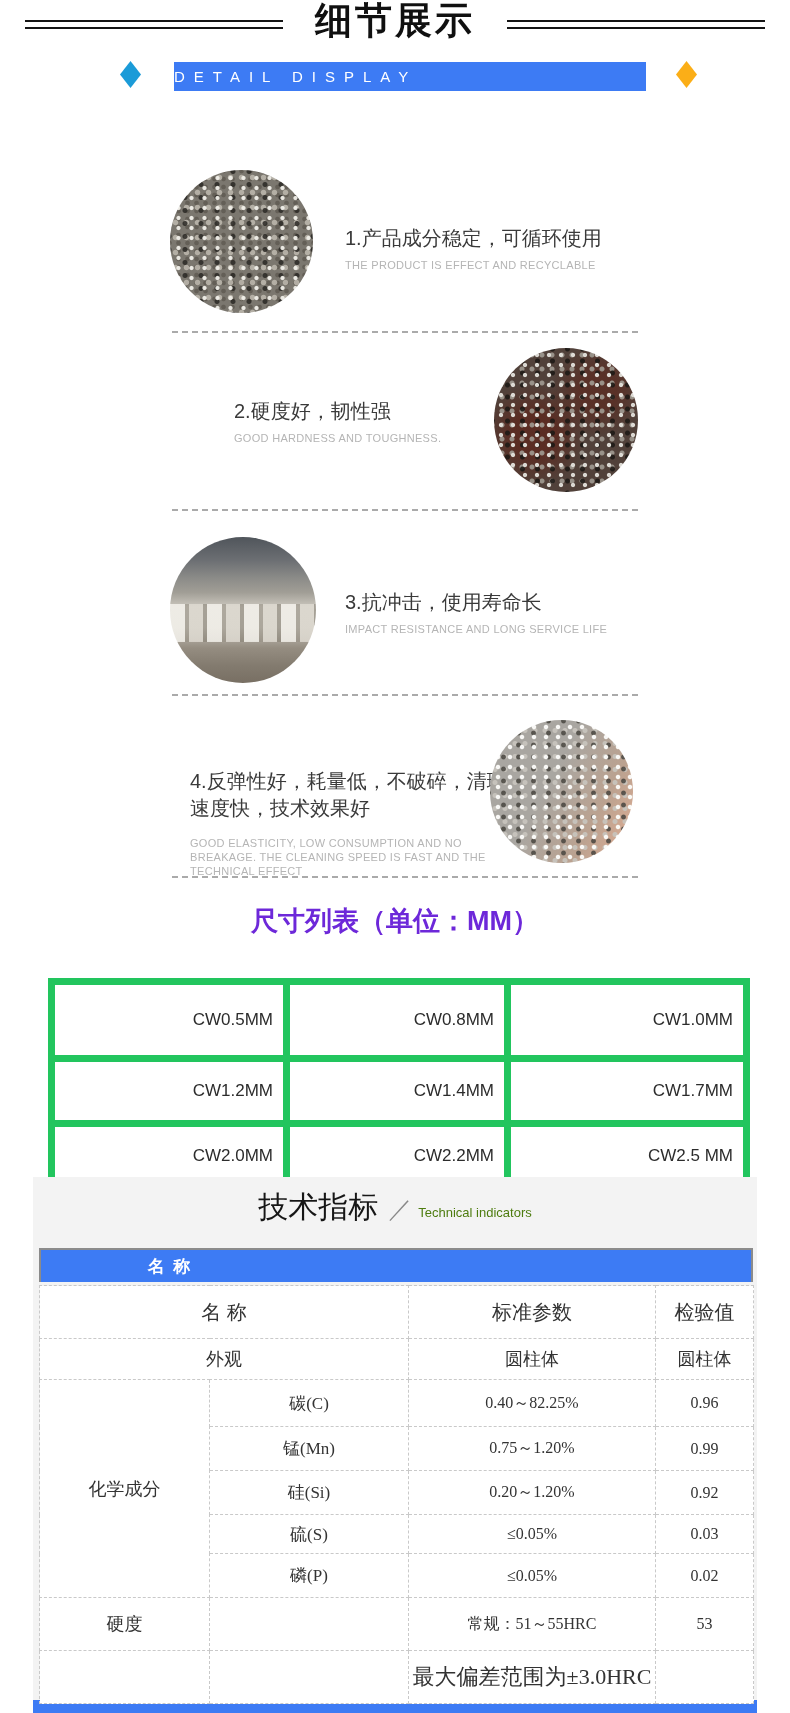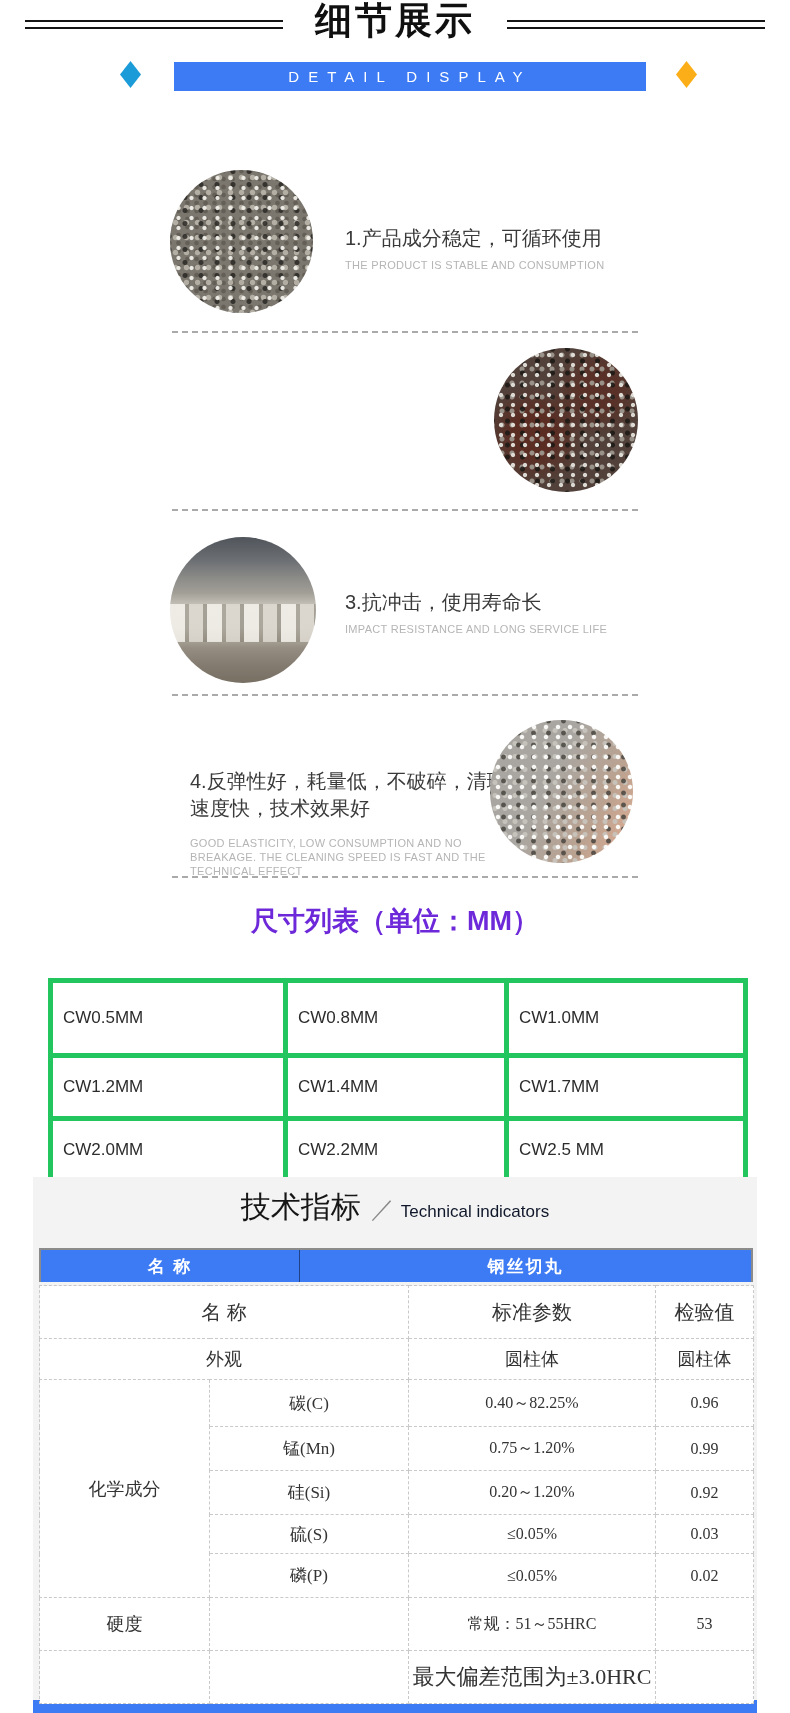--- a/index.html
+++ b/index.html
@@ -7,21 +7,21 @@
   .page{position:relative;width:790px;height:1713px;margin:0 auto;background:#fff;overflow:hidden;}
 
   
   .page-title{position:absolute;left:0;right:0;top:-4px;margin:0;text-align:center;
     font-size:37px;font-weight:600;letter-spacing:3px;color:#101010;}
   .hline{position:absolute;height:5px;border-top:2px solid #151515;border-bottom:2px solid #151515;}
   .hline.l{left:25px;top:20px;width:258px;}
   .hline.r{left:507px;top:20px;width:258px;}
 
   .banner{position:absolute;left:174px;top:62px;width:472px;height:29px;
-    background:#3d7bf4;color:#fff;text-align:center;line-height:29px;
+    background:#3d7bf4;color:#fff;line-height:29px;
     font-size:15px;letter-spacing:9px;font-weight:400;}
   .diamond{position:absolute;width:21px;height:27px;top:61px;
     clip-path:polygon(50% 0,100% 50%,50% 100%,0 50%);}
   .diamond.dl{left:120px;background:#1b9bd8;}
   .diamond.dr{left:676px;background:#fbae17;}
 
   
   .circle{position:absolute;border-radius:50%;overflow:hidden;}
   .c-grey{
     background-color:#7b776f;
@@ -73,33 +73,33 @@
   .i4{left:490px;top:720px;width:143px;height:143px;}
 
   .dash-divider{position:absolute;left:172px;width:468px;height:2px;
     background:repeating-linear-gradient(90deg,#aaa 0 6px,transparent 6px 10px);}
   .d1{top:331px;} .d2{top:509px;} .d3{top:694px;} .d4{top:876px;}
 
   
   .size-title{position:absolute;left:0;right:0;top:903px;margin:0;text-align:center;
     font-size:27px;font-weight:700;color:#6d28d9;}
   .size-table{position:absolute;left:48px;top:978px;width:695px;border-collapse:collapse;table-layout:fixed;}
-  .size-table td{border:5px solid #22c55e;text-align:left;font-size:17px;color:#2c2c2c;padding:10px;}
+  .size-table td{border:7px solid #22c55e;text-align:right;font-size:17px;color:#2c2c2c;padding:10px;}
   .size-table tr.r0 td{height:50px;}
   .size-table tr.r1 td{height:38px;}
   .size-table tr.r2 td{height:38px;margin-top:14px;}
   .size-table tr.r3 td{height:40px;}
 
   
   .tech-panel{position:absolute;left:33px;top:1177px;width:724px;height:523px;
     background:#f3f3f3;border-bottom:13px solid #3d7bf4;}
   .tech-title-wrap{position:absolute;left:0;right:0;top:10px;text-align:center;white-space:nowrap;}
   .tech-title{font-size:30px;font-weight:500;color:#161616;}
   .tech-slash{font-size:24px;color:#888;margin:0 6px 0 10px;}
-  .tech-sub{font-size:17px;color:#0f172a;}
+  .tech-sub{font-size:13px;color:#4d7c0f;}
 
   .tech-header{position:absolute;left:6px;top:71px;width:714px;height:34px;box-sizing:border-box;
     background:#3d7bf4;border:2px solid #8b8b8b;border-bottom:none;display:flex;}
   .tech-header .h1c{width:258px;display:flex;align-items:center;justify-content:center;}
   .tech-header .h2c{flex:1;display:flex;align-items:center;justify-content:center;border-left:1px solid rgba(0,0,0,.45);}
   .tech-header span{color:#fff;font-size:17px;font-weight:600;letter-spacing:2px;}
 
   .tech-table{position:absolute;left:6px;top:108px;width:714px;border-collapse:collapse;table-layout:fixed;}
   .tech-table td{border:1px dashed #c9c9c9;background:#fff;text-align:center;vertical-align:middle;
     color:#333;padding:0;}
@@ -122,24 +122,28 @@
 
   <span class="diamond dl"></span>
   <div class="banner">
     <span>DETAIL DISPLAY</span>
   </div>
   <span class="diamond dr"></span>
 
   <div class="circle c-grey i1"></div>
   <div class="sec-txt t1">
     <p class="sec-title">1.产品成分稳定，可循环使用</p>
-    <p class="sec-sub">THE PRODUCT IS STABLE AND CONSUMPTION</p>
+    <p class="sec-sub">THE PRODUCT IS EFFECT AND RECYCLABLE</p>
   </div>
   <div class="dash-divider d1"></div>
 
+  <div class="sec-txt t2">
+    <p class="sec-title">2.硬度好，韧性强</p>
+    <p class="sec-sub">GOOD HARDNESS AND TOUGHNESS.</p>
+  </div>
   <div class="circle c-dark i2"></div>
   <div class="dash-divider d2"></div>
 
   <div class="circle c-warehouse i3"></div>
   <div class="sec-txt t3">
     <p class="sec-title">3.抗冲击，使用寿命长</p>
     <p class="sec-sub">IMPACT RESISTANCE AND LONG SERVICE LIFE</p>
   </div>
   <div class="dash-divider d3"></div>
 
@@ -183,23 +187,20 @@
 
   <div class="tech-panel">
     <div class="tech-title-wrap">
       <span class="tech-title">技术指标</span><span class="tech-slash">／</span><span class="tech-sub">Technical indicators</span>
     </div>
 
     <div class="tech-header">
       <div class="h1c">
           <span>名 称</span>
         </div>
-      <div class="h2c">
-          <span>钢丝切丸</span>
-        </div>
     </div>
 
     <table class="tech-table">
       <colgroup>
           <col style="width:170px">
           <col style="width:199px">
           <col style="width:247px">
           <col style="width:98px">
         </colgroup>
       <tbody>

